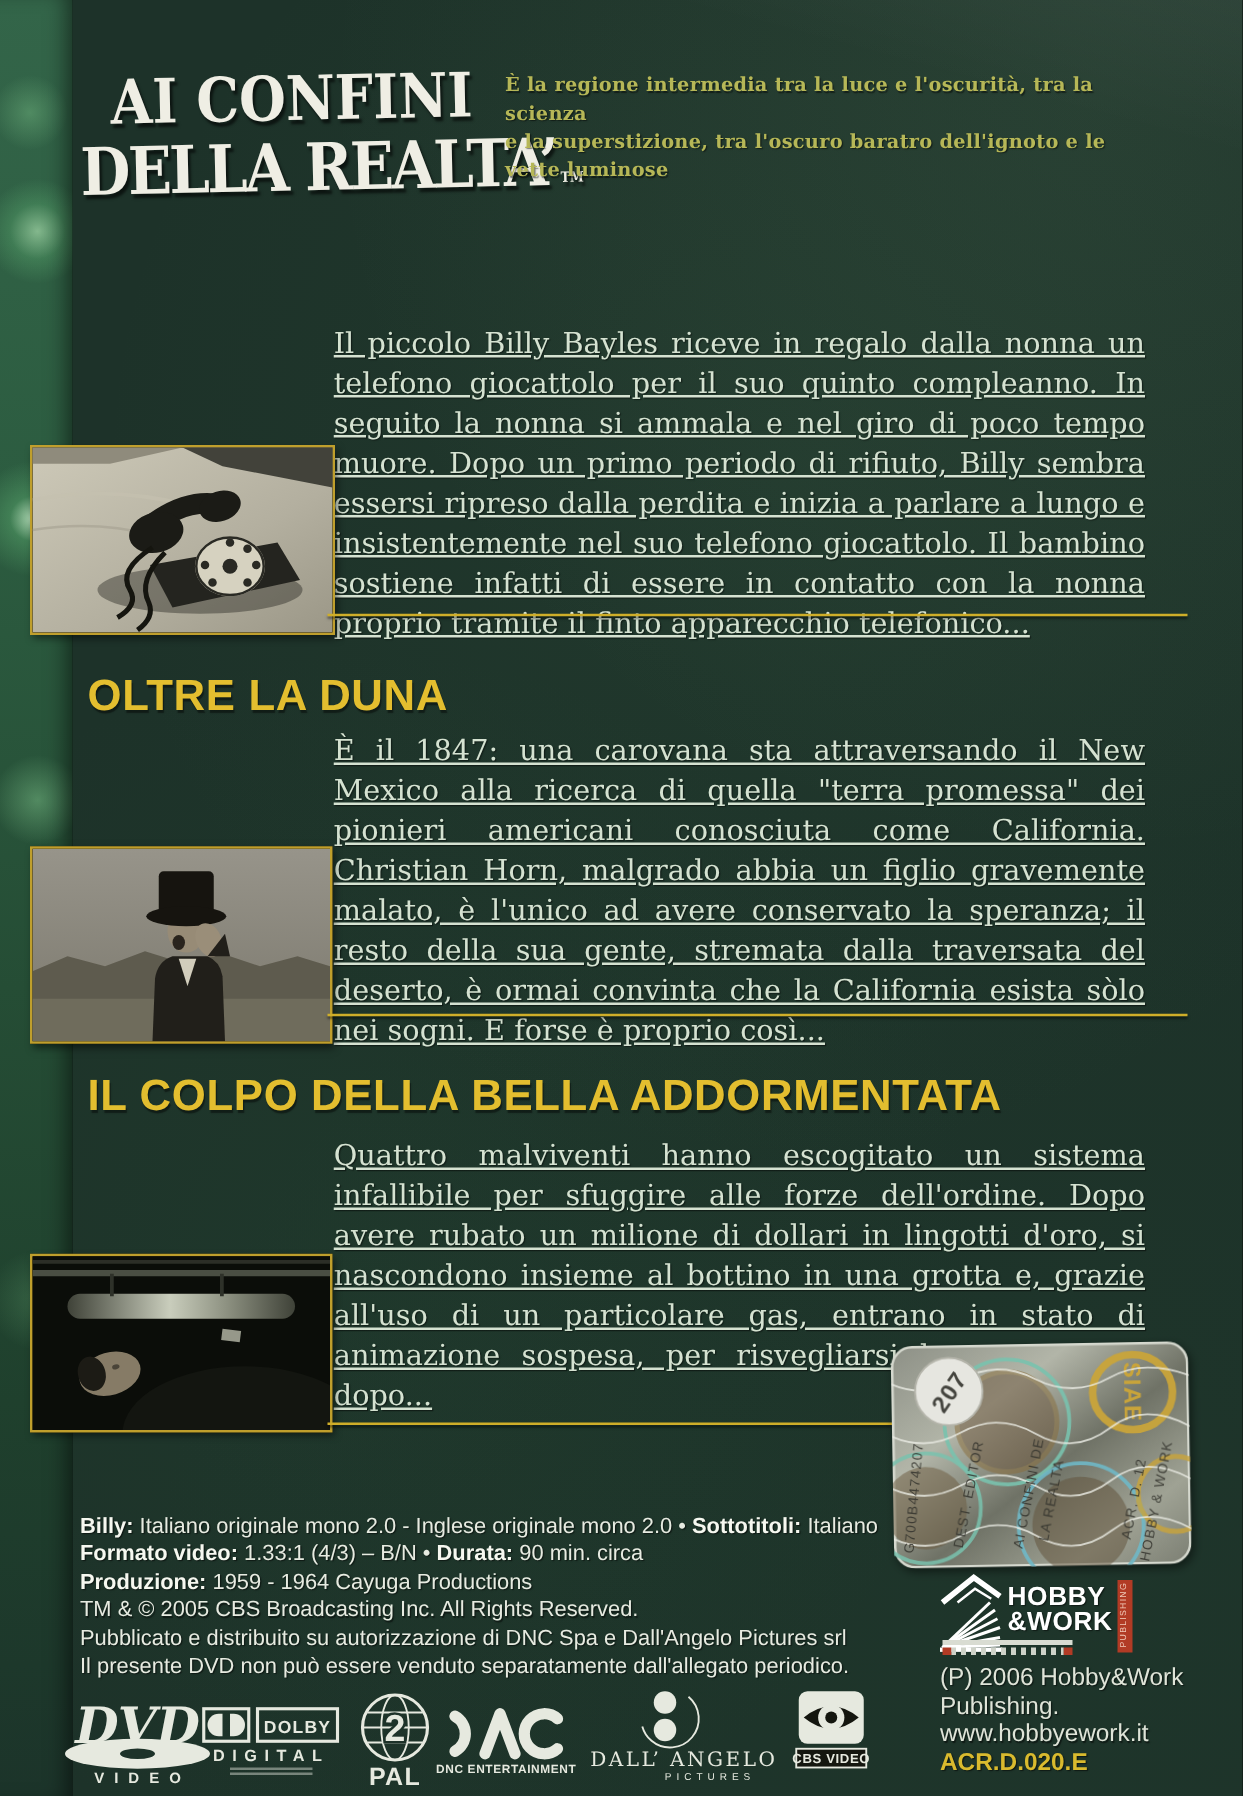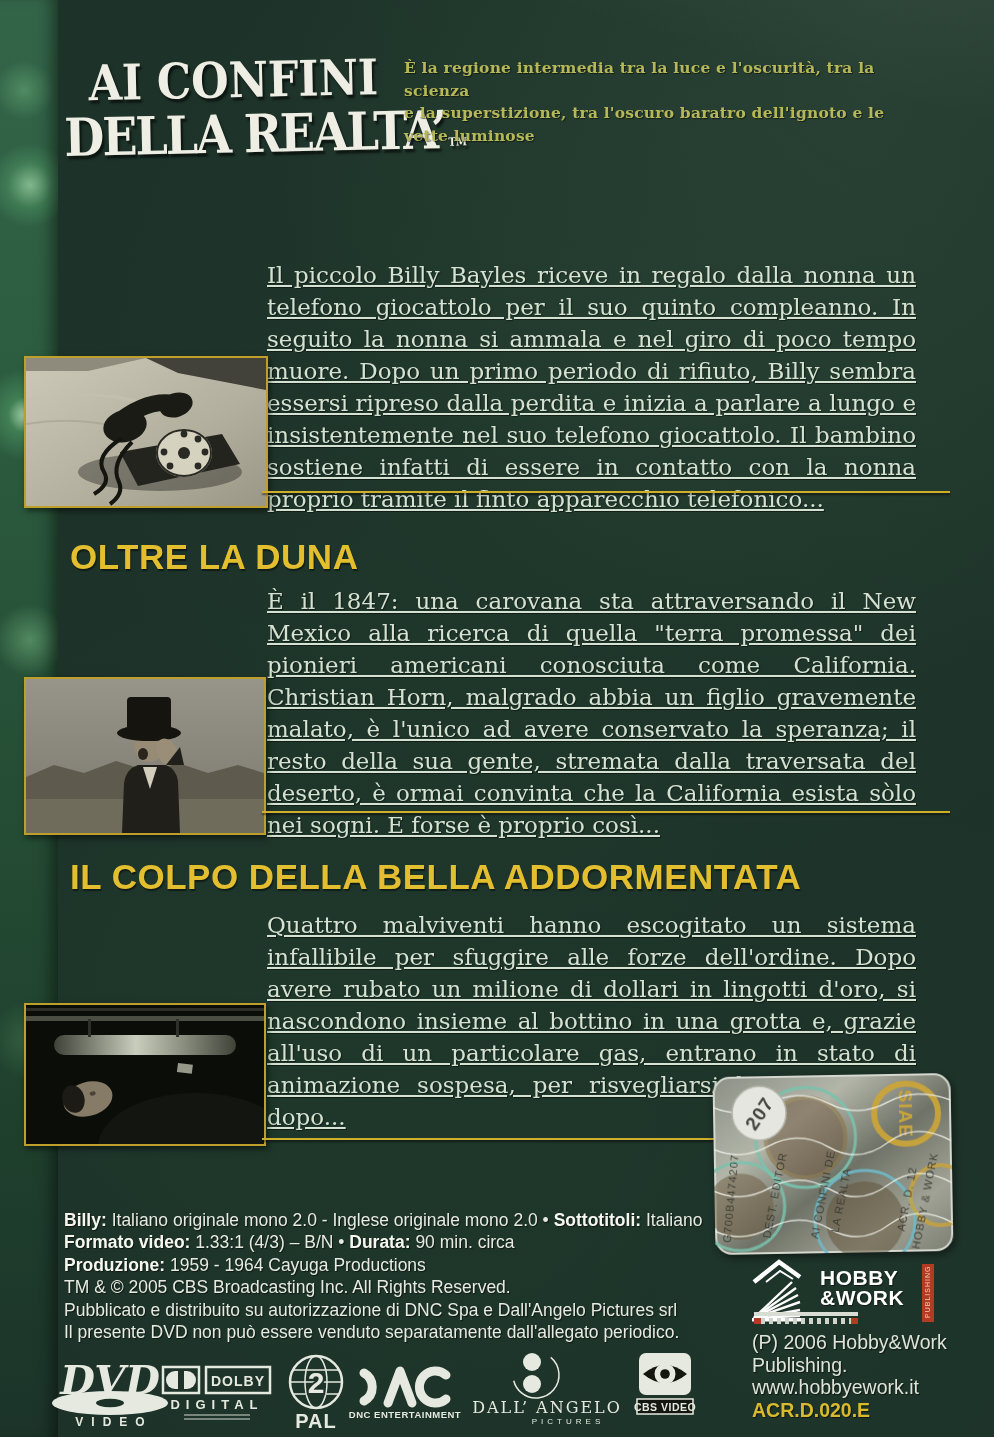--- a/index.html
+++ b/index.html
@@ -62,21 +62,21 @@
   .p2{left:24px;top:677px;}
   .p3{left:24px;top:1003px;}
   
   .sticker{position:absolute;left:714px;top:1075px;transform:rotate(-1deg);
     filter:drop-shadow(2px 3px 4px rgba(0,0,0,.5));}
   
   .info{position:absolute;left:64px;top:1209px;width:690px;font-size:17.5px;line-height:22.4px;
     color:#e7ebe1;text-shadow:1px 1px 1px rgba(0,0,0,.55);}
   .lbl{font-weight:bold;color:#f6f8f0;}
   
-  .pub-logo{position:absolute;left:752px;top:1258px;display:flex;align-items:flex-start;gap:14px;}
+  .pub-logo{position:absolute;left:752px;top:1258px;display:flex;align-items:flex-start;}
   .pub-words{font-weight:bold;color:#ffffff;font-size:21px;line-height:20px;margin-left:4px;margin-top:10px;
     letter-spacing:.5px;text-shadow:1px 1px 1px rgba(0,0,0,.5);}
   .pub-strip{width:12px;height:58px;background:#b23b25;margin-left:4px;margin-top:6px;position:relative;overflow:hidden;}
   .pub-strip span{position:absolute;left:2px;top:54px;transform:rotate(-90deg);transform-origin:0 0;
     font-size:7px;color:#f0c9b8;letter-spacing:1px;white-space:nowrap;}
   .pub-underbar{position:absolute;left:754px;top:1312px;width:104px;height:4px;background:#d9dcd2;}
   .pub-dashes{position:absolute;left:754px;top:1318px;width:104px;height:6px;
     background:repeating-linear-gradient(90deg,#cfd3c9 0 4px, transparent 4px 8px);
     border-left:7px solid #b23b25;border-right:7px solid #b23b25;box-sizing:border-box;}
   .credits{position:absolute;left:752px;top:1331px;font-size:19.5px;line-height:22.5px;color:#dfe4d8;

